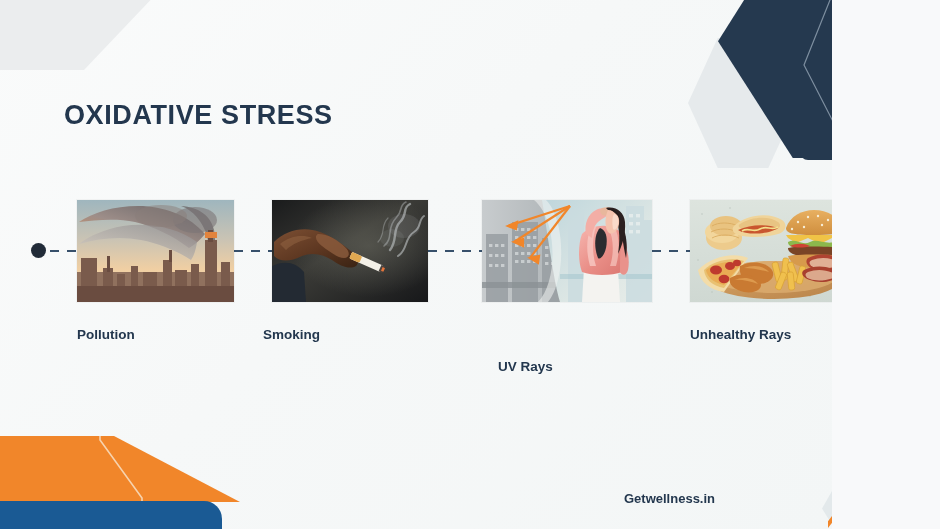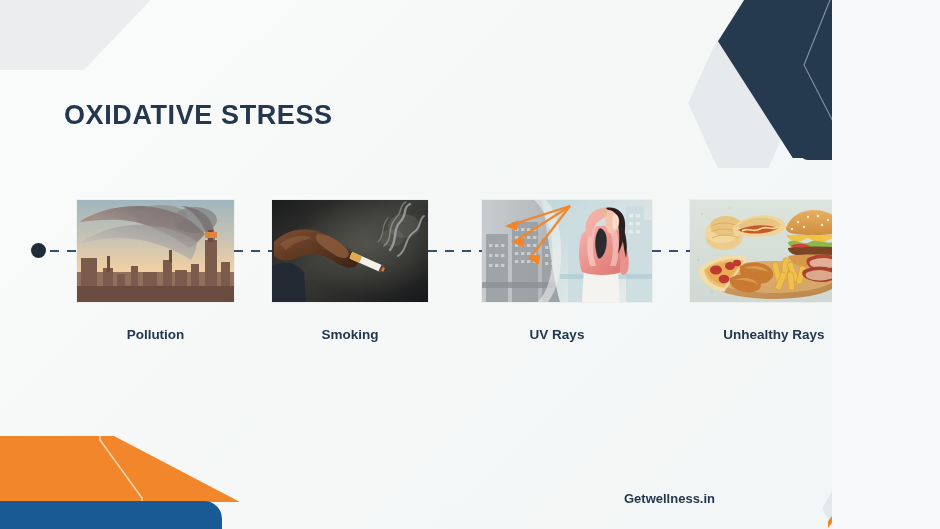--- a/index.html
+++ b/index.html
@@ -109,31 +109,31 @@
   .dash.d4{ left:652px; width:38px; }
   .photo{
     position:absolute; top:200px; height:102px;
     background:#cfcfcf; overflow:hidden;
     box-shadow:0 0 0 1px rgba(0,0,0,.03);
   }
   .photo svg{ display:block; width:100%; height:100%; }
   .caption{
     position:absolute; top:327px;
     font-size:13.5px; font-weight:bold; color:#23374E;
-    text-align:center; white-space:nowrap;
+    white-space:nowrap;
   }
 
   
   .p1{ left:77px;  width:157px; }
   .p2{ left:272px; width:156px; }
   .p3{ left:482px; width:170px; }
   .p4{ left:690px; width:168px; }
   .c1{ left:77px;  width:157px; }
-  .c2{ left:272px; width:156px; }
-  .c3{ left:472px; width:170px; }
+  .c2{ left:263px; width:156px; }
+  .c3{ left:498px; width:170px;margin-top:32px; }
   .c4{ left:690px; width:168px; }
 
   
   .footer{
     position:absolute; left:624px; top:491px;
     font-size:13px; font-weight:bold; color:#23374E;
   }
 </style>
 </head>
 <body>

